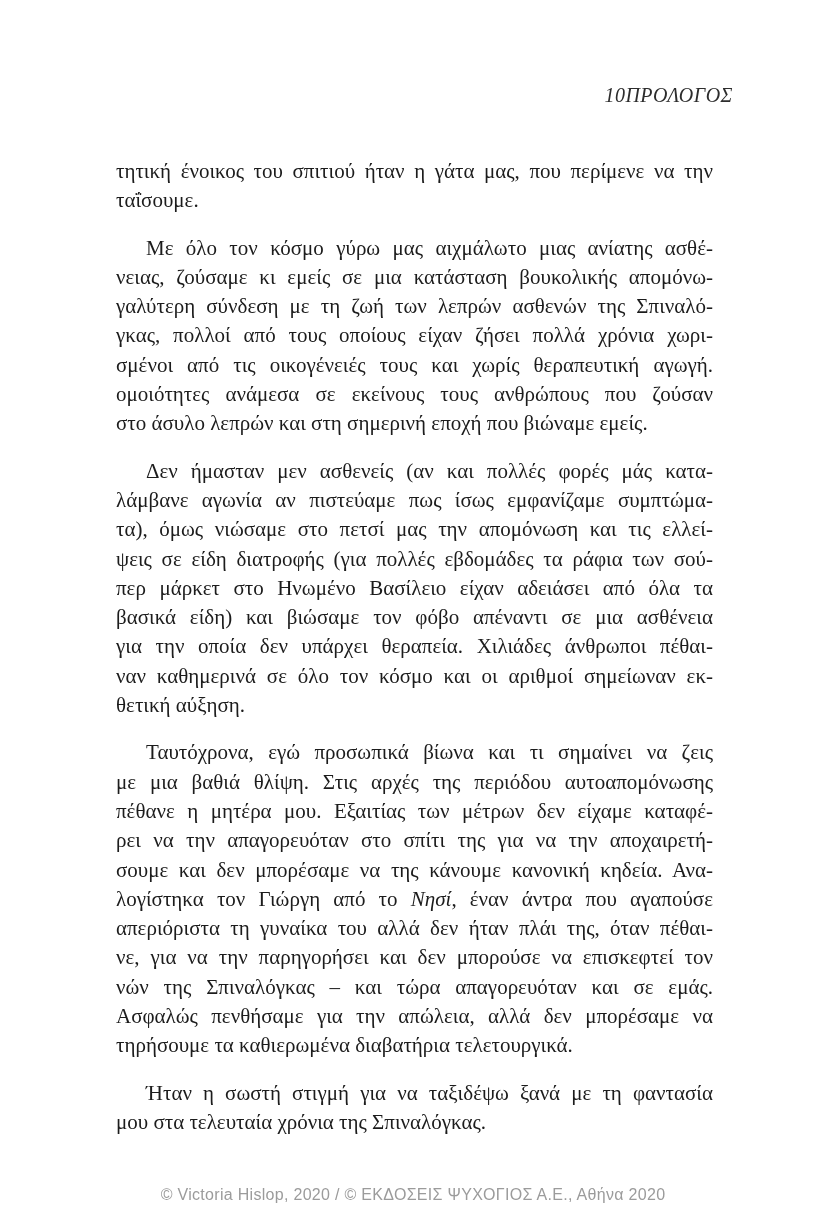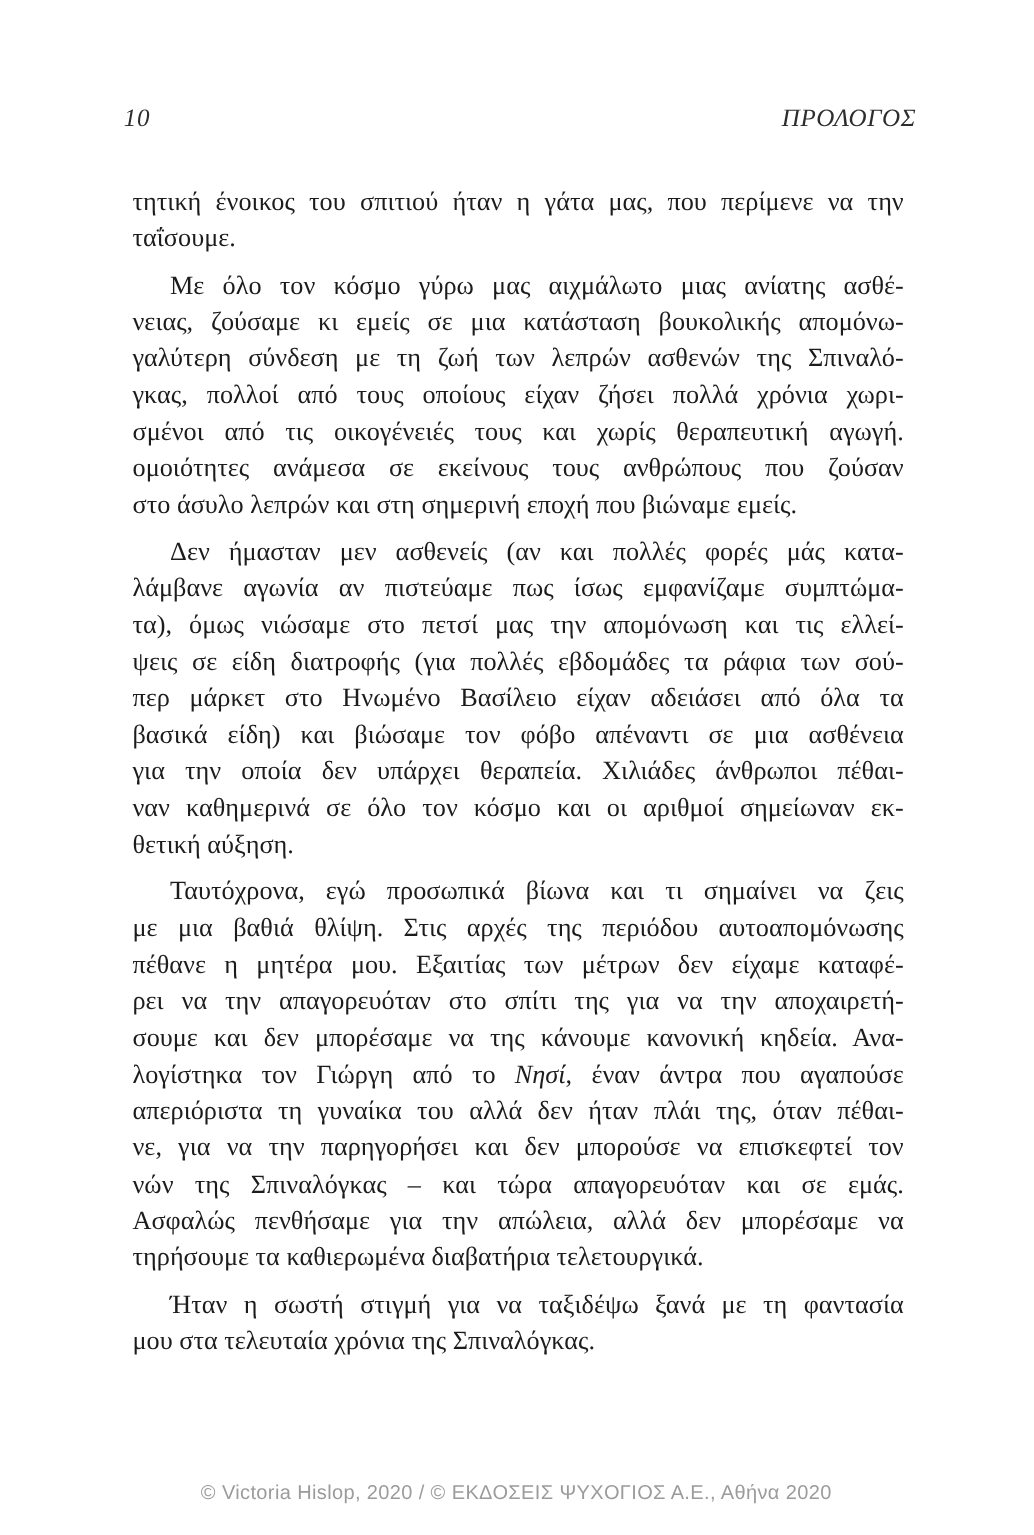--- a/index.html
+++ b/index.html
@@ -15,40 +15,40 @@
     overflow: hidden;
     font-family: "Liberation Serif", "DejaVu Serif", serif;
   }
   
   .running-header {
     position: absolute;
     top: 84px;
     left: 99px;
     width: 634px;
     display: flex;
-    justify-content: space-between;
+    justify-content: flex-end;
     align-items: baseline;
     font-style: italic;
     font-size: 20px;
     color: #2d2d2d;
   }
   .page-number { letter-spacing: 0.5px; }
   .running-head-title { letter-spacing: 0.5px; }
 
   
   .body-text {
     position: absolute;
     top: 139px;
     left: 98px;
     width: 633px;
     font-size: 21px;
     line-height: 29.3px;
     color: #1c1c1c;
   }
-  .paragraph { margin: 8px; }
+  .paragraph { margin: 18px; }
   .line {
     text-align: justify;
     text-align-last: justify;
     white-space: normal;
   }
   .line.para-end { text-align-last: left; }
   .line.indent { text-indent: 30px; }
   .italic { font-style: italic; }
 
   

